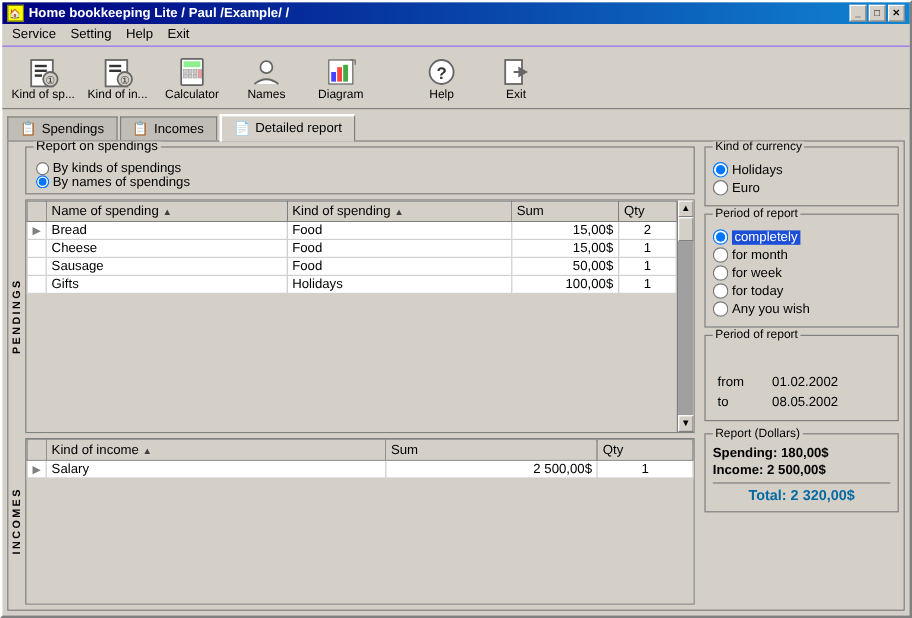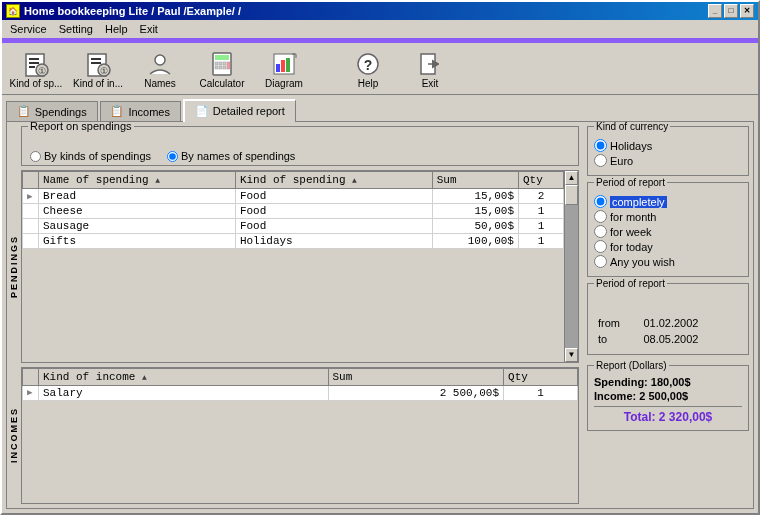--- a/index.html
+++ b/index.html
@@ -63,21 +63,21 @@
       text-align: center;
       line-height: 12px;
       cursor: pointer;
       color: #000;
     }
     .menu-bar {
       background: #d4d0c8;
       display: flex;
       padding: 1px 2px;
       gap: 0;
-      border-bottom: 5px solid #8b5cf6;
+      border-bottom: 1px solid #8b5cf6;
       flex-shrink: 0;
     }
     .menu-item {
       padding: 2px 6px;
       font-size: 11px;
       cursor: pointer;
     }
     .toolbar {
       display: flex;
       align-items: flex-end;
@@ -141,21 +141,20 @@
       flex: 1;
       border: 1px solid #808080;
       margin: 0 4px 4px 4px;
       background: #d4d0c8;
       overflow: hidden;
     }
     .data-table {
       width: 100%;
       border-collapse: collapse;
       font-size: 11px;
-      font-family: Liberation Mono, monospace;
     }
     .data-table th {
       background: #d4d0c8;
       border: 1px solid #808080;
       padding: 2px 4px;
       text-align: left;
       font-weight: normal;
       position: sticky;
       top: 0;
     }
@@ -247,21 +246,21 @@
       background: #d4d0c8;
       padding: 0 2px;
       font-size: 10px;
     }
     .summary-line {
       font-size: 11px;
       font-weight: bold;
       margin-bottom: 2px;
     }
     .summary-total {
-      color: #6d28d9;
+      color: #0369a1;
       font-size: 12px;
       font-weight: bold;
       text-align: center;
       border-top: 1px solid #808080;
       padding-top: 3px;
       margin-top: 4px;
     }
     .sort-arrow {
       font-size: 8px;
       color: #404040;
@@ -309,49 +308,49 @@
       <div class="toolbar-icon">
         <svg width="28" height="28" viewBox="0 0 28 28">
           <rect x="4" y="4" width="18" height="22" fill="white" stroke="#666" stroke-width="1.5"></rect>
           <rect x="7" y="8" width="10" height="2" fill="#333"></rect>
           <rect x="7" y="12" width="10" height="2" fill="#333"></rect>
           <circle cx="20" cy="20" r="6" fill="#d4d0c8" stroke="#666" stroke-width="1.5"></circle>
           <text x="20" y="24" font-size="9" text-anchor="middle" fill="#333">①</text>
         </svg>
       </div>
       <span>Kind of in...</span>
-    </div>
-    <div class="toolbar-btn">
-      <div class="toolbar-icon">
-        <svg width="28" height="28" viewBox="0 0 28 28">
-          <circle cx="14" cy="10" r="5" fill="white" stroke="#666" stroke-width="1.5"></circle>
-          <path d="M4 24 Q14 16 24 24" fill="white" stroke="#666" stroke-width="1.5"></path>
-        </svg>
-      </div>
-      <span>Names</span>
     </div>
     <div class="toolbar-btn">
       <div class="toolbar-icon">
         <svg width="28" height="28" viewBox="0 0 28 28">
           <rect x="5" y="3" width="18" height="22" rx="1" fill="white" stroke="#666" stroke-width="1.5"></rect>
           <rect x="7" y="5" width="14" height="5" fill="#90ee90"></rect>
           <rect x="7" y="12" width="3" height="3" fill="#ccc" stroke="#999" stroke-width="0.5"></rect>
           <rect x="11" y="12" width="3" height="3" fill="#ccc" stroke="#999" stroke-width="0.5"></rect>
           <rect x="15" y="12" width="3" height="3" fill="#ccc" stroke="#999" stroke-width="0.5"></rect>
           <rect x="7" y="16" width="3" height="3" fill="#ccc" stroke="#999" stroke-width="0.5"></rect>
           <rect x="11" y="16" width="3" height="3" fill="#ccc" stroke="#999" stroke-width="0.5"></rect>
           <rect x="15" y="16" width="3" height="3" fill="#ccc" stroke="#999" stroke-width="0.5"></rect>
           <rect x="19" y="12" width="3" height="7" fill="#ff9999" stroke="#999" stroke-width="0.5"></rect>
         </svg>
       </div>
       <span>Calculator</span>
     </div>
     <div class="toolbar-btn">
       <div class="toolbar-icon">
         <svg width="28" height="28" viewBox="0 0 28 28">
+          <circle cx="14" cy="10" r="5" fill="white" stroke="#666" stroke-width="1.5"></circle>
+          <path d="M4 24 Q14 16 24 24" fill="white" stroke="#666" stroke-width="1.5"></path>
+        </svg>
+      </div>
+      <span>Names</span>
+    </div>
+    <div class="toolbar-btn">
+      <div class="toolbar-icon">
+        <svg width="28" height="28" viewBox="0 0 28 28">
           <rect x="4" y="4" width="20" height="20" fill="white" stroke="#666" stroke-width="1"></rect>
           <rect x="6" y="14" width="4" height="8" fill="#4444ff"></rect>
           <rect x="11" y="10" width="4" height="12" fill="#ff4444"></rect>
           <rect x="16" y="8" width="4" height="14" fill="#44aa44"></rect>
           <path d="M26 8 L26 4 L22 4" fill="none" stroke="#666" stroke-width="1"></path>
         </svg>
       </div>
       <span>Diagram</span>
     </div>
     <div style="width:20px"></div>
@@ -391,26 +390,26 @@
     </div>
   </div>
 
   <div class="main-content">
 
     <div style="flex:1; display:flex; flex-direction:column; overflow:hidden; padding:4px 4px 4px 0;">
 
       <div style="display:flex; align-items:center; margin-bottom:4px; padding-left:14px;">
         <div style="border:1px solid #808080; padding:3px 8px; position:relative; flex:1;">
           <span style="position:absolute; top:-7px; left:6px; background:#d4d0c8; padding:0 2px; font-size:11px;">Report on spendings</span>
-          <div style="display:flex; gap:16px; margin-top:20px;">
+          <div style="display:flex; gap:0; margin-top:8px;flex-direction:column;">
             <label style="display:flex; align-items:center; gap:3px; font-size:11px;">
               <input type="radio" name="report-type" style="width: 11px; height: 11px;">
               <span>By kinds of spendings</span>
             </label>
-            <label style="display:flex; align-items:flex-end; gap:3px; font-size:11px;">
+            <label style="display:flex; align-items:flex-start; gap:3px; font-size:11px;">
               <input type="radio" name="report-type" checked="" style="width: 11px; height: 11px;">
               <span>By names of spendings</span>
             </label>
           </div>
         </div>
       </div>
 
       <div style="display:flex; flex:1.4; overflow:hidden; min-height:0;">
 
         <div style="display:flex; align-items:center; justify-content:center; min-width:14px;">

